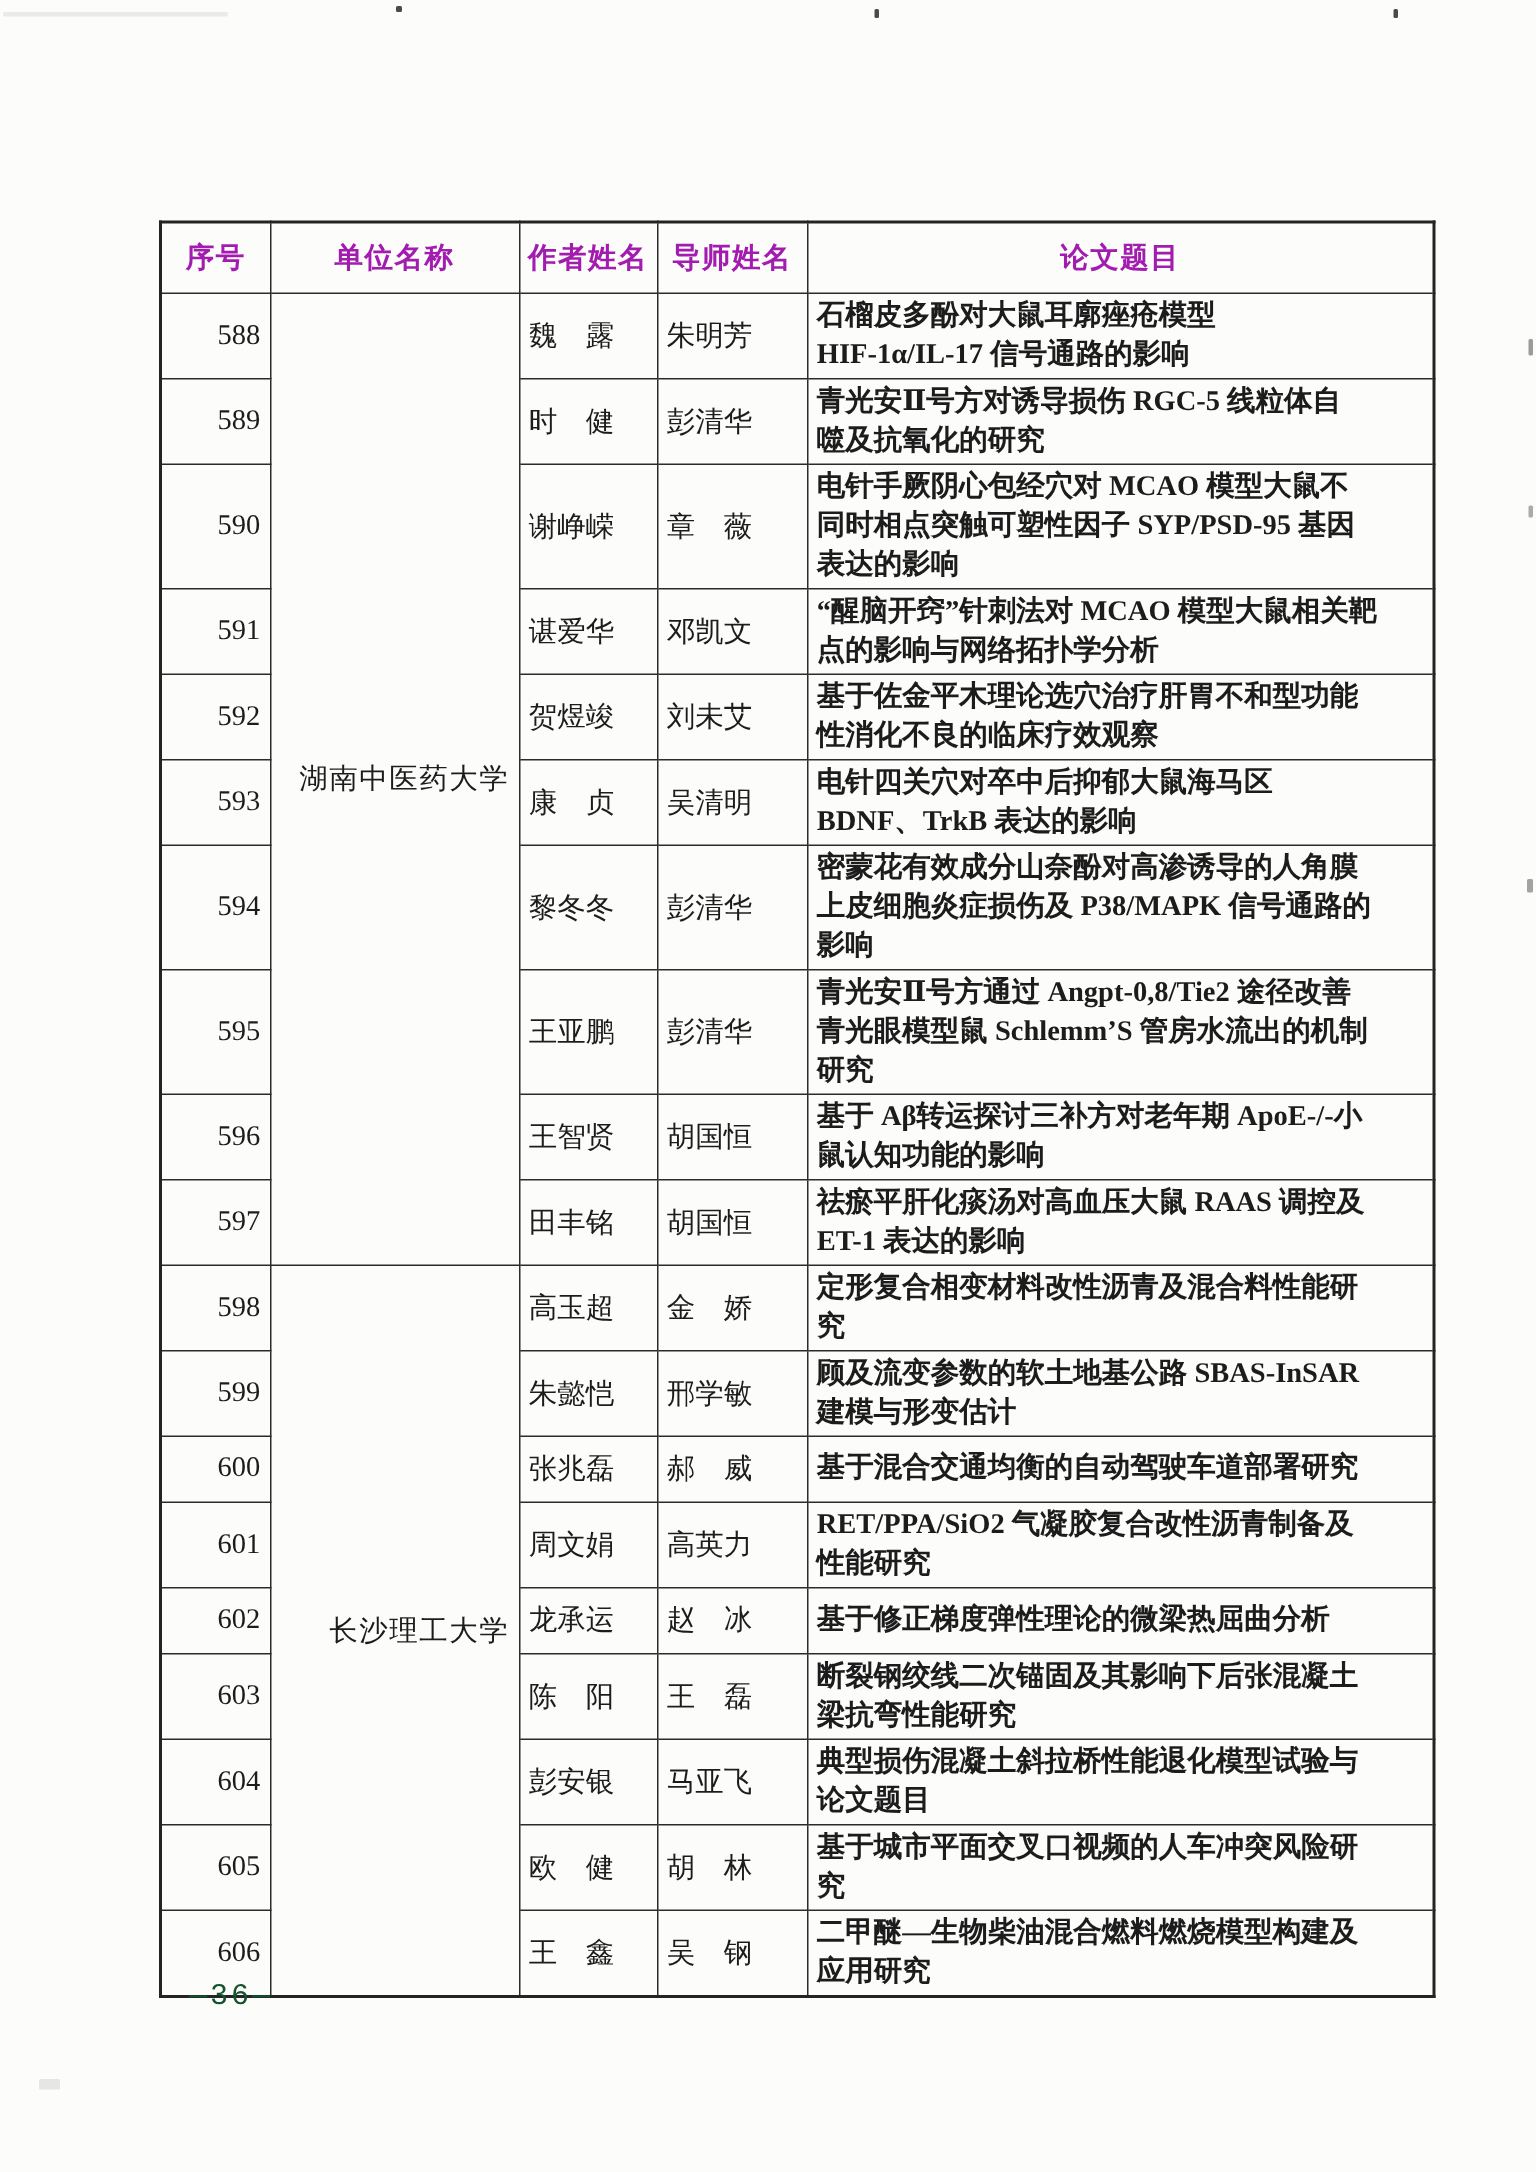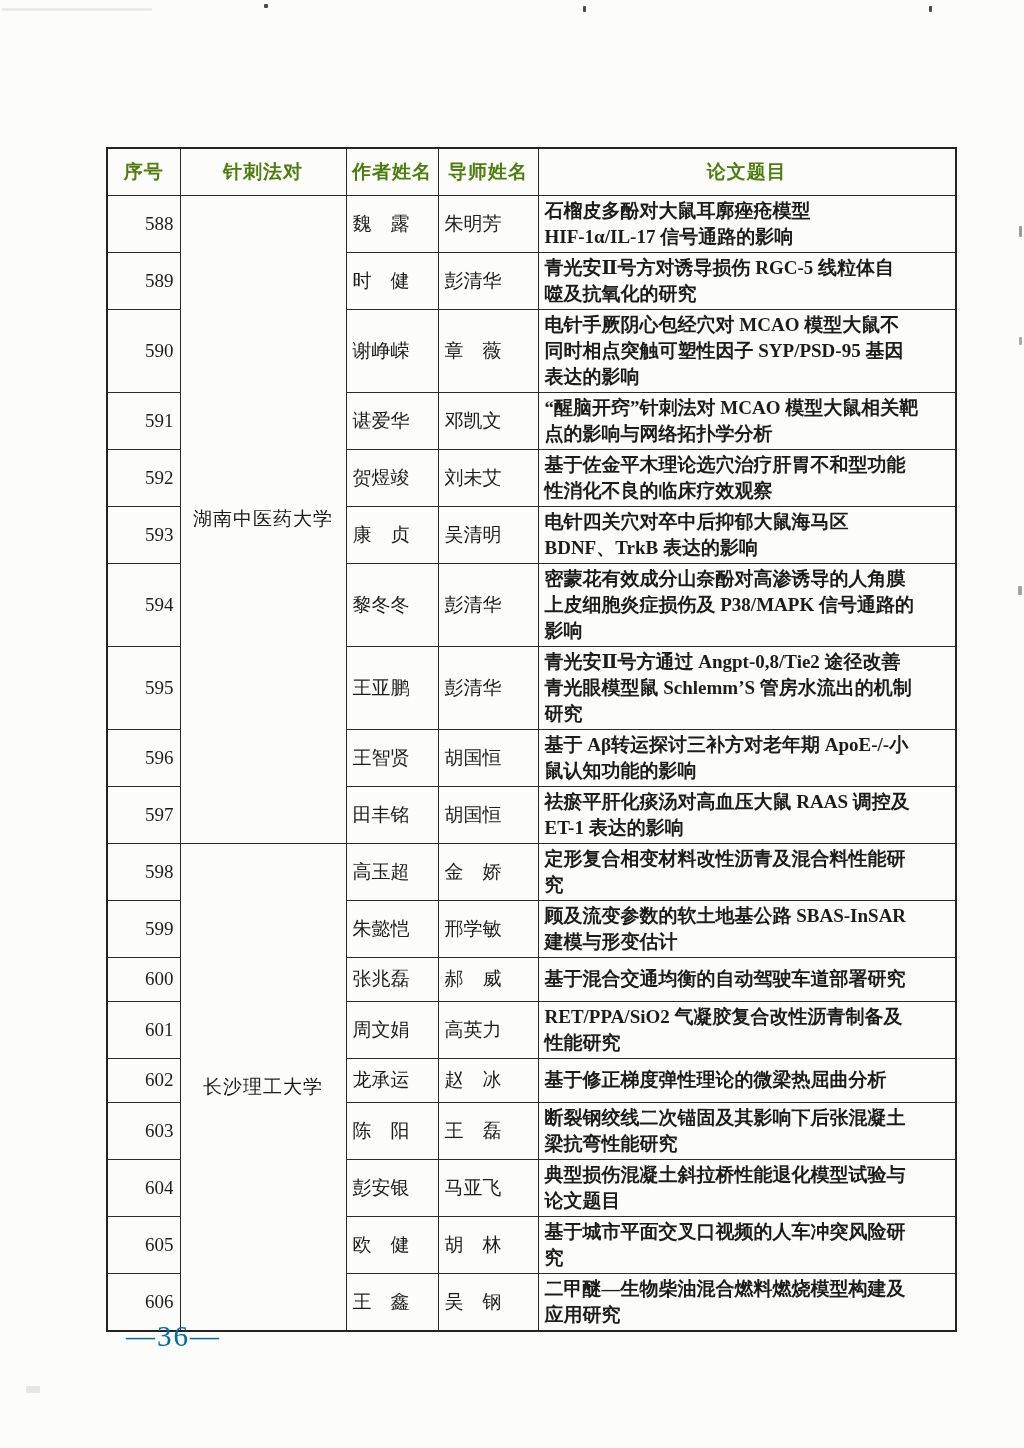--- a/index.html
+++ b/index.html
@@ -47,55 +47,56 @@
   }
   .roster {
     border: 2px solid #242424;
   }
   .roster th {
     height: 47px;
     font-family: "Liberation Sans", "DejaVu Sans", sans-serif;
     font-weight: 700;
     font-size: 19px;
     letter-spacing: 1px;
-    color: #4d7c0f;
+    color: #a21caf;
     text-align: center;
     padding: 2px;
   }
   .roster td {
     height: 44px;
     font-size: 19px;
     padding: 2px 6px;
     vertical-align: middle;
   }
   .c-no {
     text-align: right;
     font-size: 20px;
     font-family: Liberation Serif, serif;
   }
   .c-uni {
-    text-align: center;
+    text-align: right;
     letter-spacing: 1px;
   }
   .c-author, .c-advisor {
   }
   .c-title {
     text-align: left;
     white-space: pre-line;
     line-height: 26px;
     padding: 3px 8px;
     font-weight: bold;
   }
   .page-number {
     position: absolute;
     left: 126px;
     top: 1320px;
-    font-size: 29px;
+    font-size: 20px;
     letter-spacing: 2px;
-    color: #0369a1;
+    color: #14532d;
+    font-family: Liberation Mono, monospace;
   }
 </style>
 </head>
 <body>
 
 <div class="page">
 
   <div class="artifact a1"></div>
   <div class="artifact a2"></div>
   <div class="artifact a3"></div>
@@ -109,21 +110,21 @@
     <colgroup>
       <col style="width:73px">
       <col style="width:166px">
       <col style="width:92px">
       <col style="width:100px">
       <col style="width:418px">
     </colgroup>
     <thead>
       <tr>
         <th>序号</th>
-        <th>针刺法对</th>
+        <th>单位名称</th>
         <th>作者姓名</th>
         <th>导师姓名</th>
         <th>论文题目</th>
       </tr>
     </thead>
     <tbody>
         <tr>
           <td class="c-no">588</td>
           <td class="c-uni" rowspan="10">湖南中医药大学</td>
           <td class="c-author">魏　露</td>

